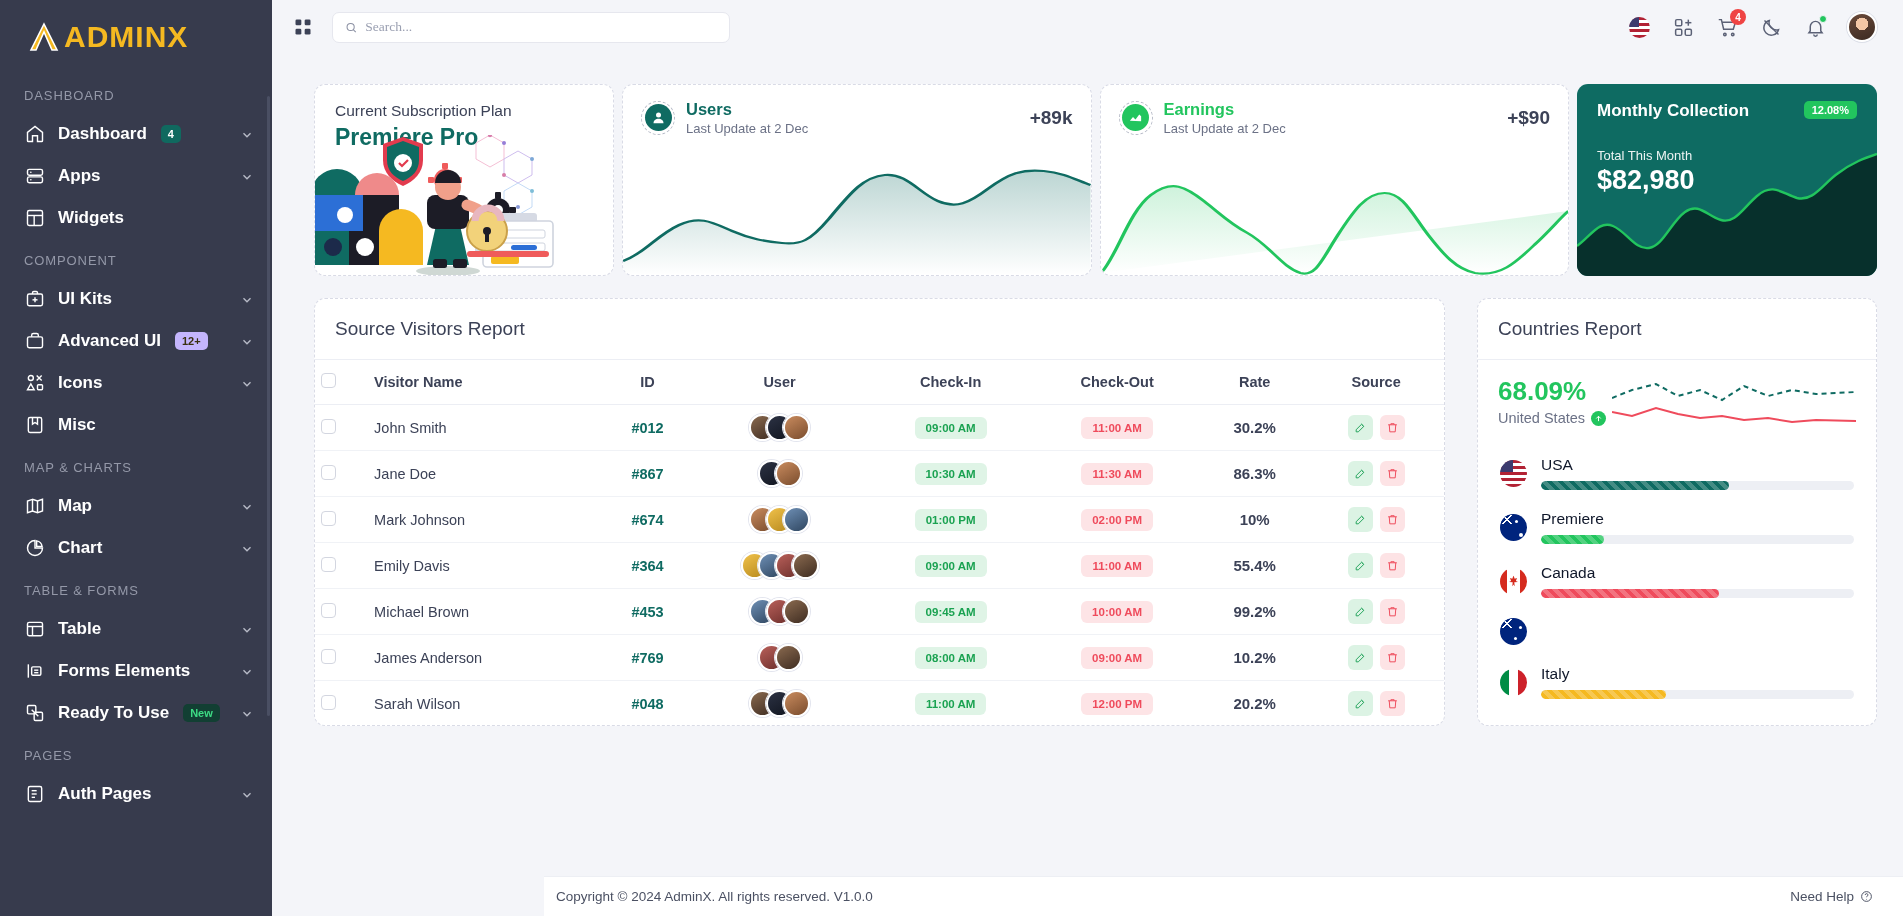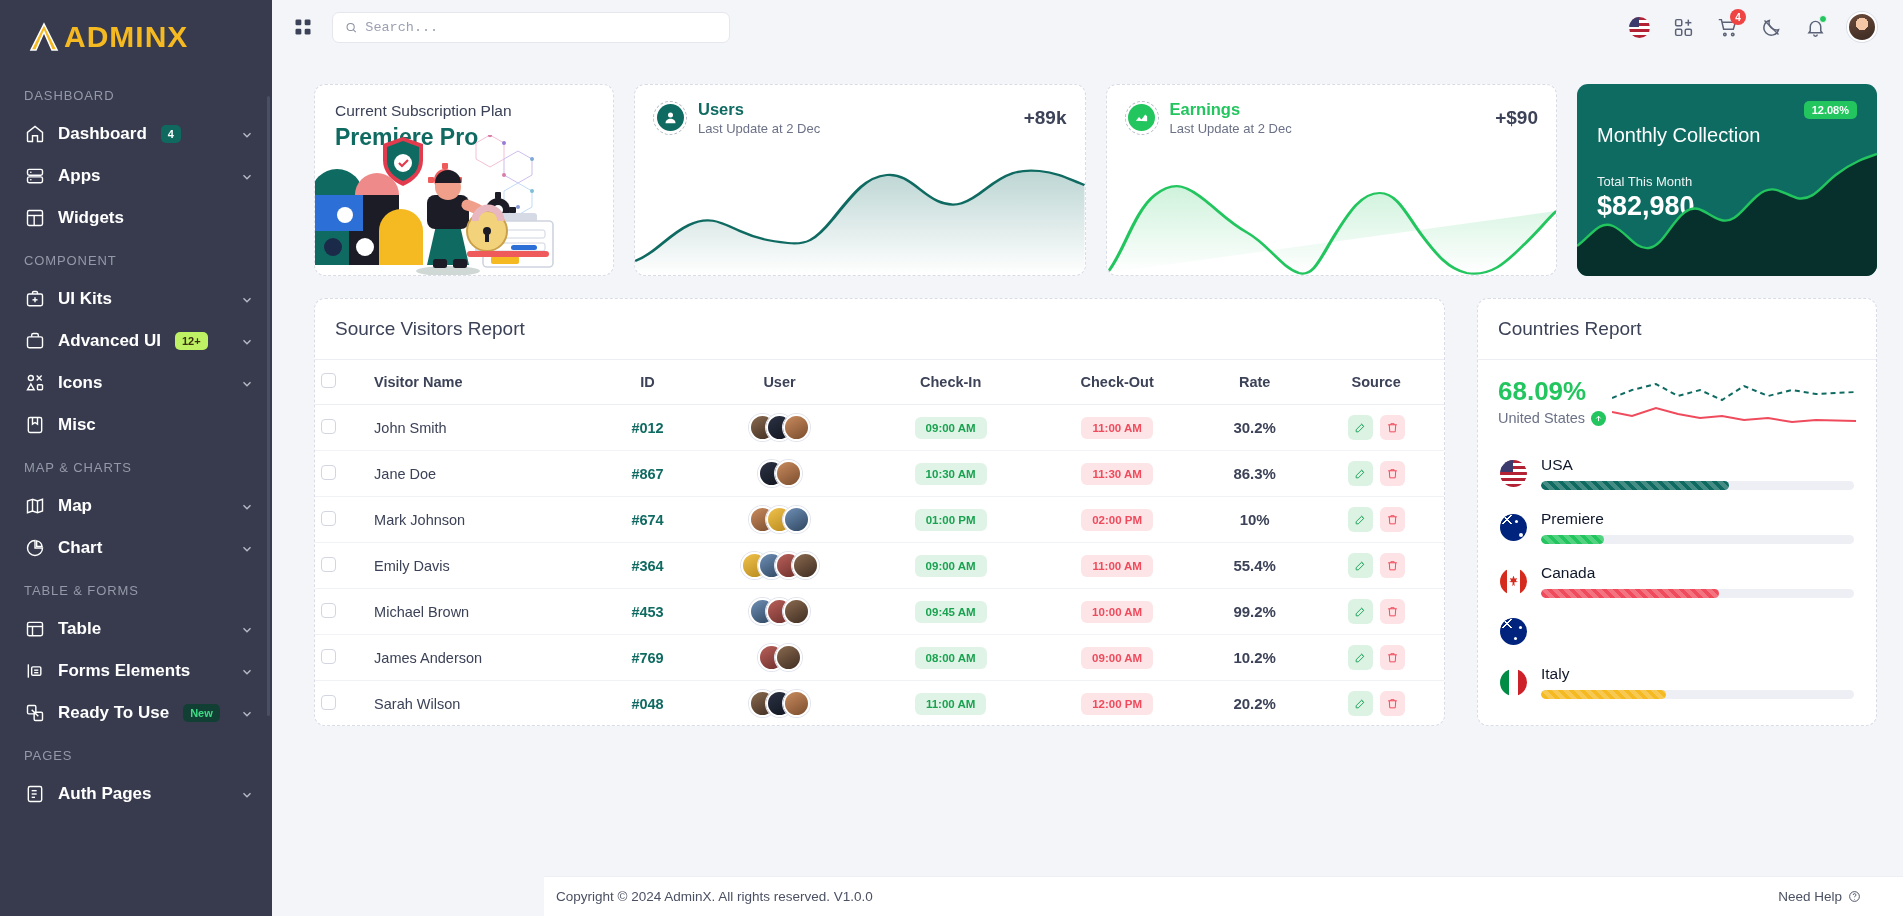--- a/index.html
+++ b/index.html
@@ -33,42 +33,42 @@
     position: relative; min-height: 42px;
   }
   .nav-ico { width: 22px; height: 22px; flex: 0 0 22px; display: flex; align-items: center; justify-content: center; }
   .nav-ico svg { width: 20px; height: 20px; stroke: #fff; fill: none; stroke-width: 1.7; }
   .nav-label { white-space: nowrap; }
   .nav-badge {
     font-size: 11px; font-weight: 700; border-radius: 5px;
     padding: 2px 7px; line-height: 1.35; margin-left: 2px;
   }
   .badge-teal { background: #10695f; color: #fff; }
-  .badge-yellow { background: #bef264; color: #3a3010; }
+  .badge-yellow { background: #c4b5fd; color: #3a3010; }
   .badge-new { background: #123f33; color: #3ddc84; }
   .chev { margin-left: auto; width: 14px; height: 14px; opacity: .85; }
   .chev svg { width: 14px; height: 14px; stroke: #cdd0db; fill: none; stroke-width: 2.4; }
   .sb-scroll { position: absolute; right: 2px; top: 96px; width: 3px; height: 620px; background: #4a4f63; border-radius: 3px; }
 
   
   .main { flex: 1; height: 916px; display: flex; flex-direction: column; position: relative; }
   .topbar {
     height: 54px; background: #f4f5f9; display: flex; align-items: center;
     padding: 0 26px 0 18px; gap: 16px; flex: 0 0 54px;
   }
   .grid-toggle { width: 26px; height: 26px; display: flex; align-items: center; justify-content: center; cursor: pointer; }
   .grid-toggle svg { width: 20px; height: 20px; fill: #3c4257; }
   .search-box {
     width: 398px; height: 31px; background: #fff; border: 1px solid #e6e7ee;
     border-radius: 7px; display: flex; align-items: center; gap: 8px; padding: 0 12px;
   }
   .search-box svg { width: 13px; height: 13px; stroke: #8b90a3; fill: none; stroke-width: 2; }
   .search-box input {
     border: 0; outline: 0; font-size: 13.5px; color: #3c4257;
-    font-family: Liberation Mono, monospace; width: 100%; background: transparent;
+    font-family: Liberation Serif, serif; width: 100%; background: transparent;
   }
   .search-box input::placeholder { color: #9ba0b2; }
   .top-actions { margin-left: auto; display: flex; align-items: center; gap: 20px; }
   .top-ico { position: relative; width: 24px; height: 24px; display: flex; align-items: center; justify-content: center; cursor: pointer; }
   .top-ico svg { width: 21px; height: 21px; stroke: #5b6176; fill: none; stroke-width: 1.7; }
   .flag-us {
     width: 21px; height: 21px; border-radius: 50%; overflow: hidden; position: relative;
     background: linear-gradient(#b22234 0 16%, #fff 16% 30%, #b22234 30% 45%, #fff 45% 58%,
                  #b22234 58% 72%, #fff 72% 86%, #b22234 86% 100%);
   }
@@ -81,21 +81,21 @@
   .bell-dot { position: absolute; top: 0px; right: 0px; width: 8px; height: 8px; border-radius: 50%; background: #22c55e; border: 1.5px solid #f4f5f9; }
   .avatar-top {
     width: 30px; height: 30px; border-radius: 50%; cursor: pointer;
     background: radial-gradient(circle at 50% 38%, #f3c6a5 0 30%, transparent 31%),
                 linear-gradient(160deg, #6b4a3a, #3b2a22);
     border: 2px solid #fff; box-shadow: 0 0 0 1px #dcdfe8;
   }
 
   
   .content { flex: 1; padding: 0 26px 0 42px; overflow: hidden; position: relative; }
-  .cards-row { display: flex; gap: 20px; padding-top: 30px; }
+  .cards-row { display: flex; gap: 8px; padding-top: 30px; }
   .card { background: #fff; border: 1px dashed #d9dbe6; border-radius: 11px; position: relative; overflow: hidden; }
   .card-sub { width: 300px; height: 192px; flex: 0 0 300px; padding: 17px 20px; }
   .card-sub .lbl { font-size: 15.5px; color: #3c4257; }
   .card-sub .plan { font-size: 23px; font-weight: 700; color: #0f6b62; margin-top: 4px; }
   .illus { position: absolute; left: 0; bottom: 0; width: 300px; height: 140px; }
 
   .card-stat { flex: 1 1 0; height: 192px; padding: 15px 18px 0 18px; }
   .stat-head { display: flex; align-items: center; gap: 11px; }
   .stat-ring {
     width: 34px; height: 34px; border-radius: 50%; border: 1.5px dashed #b9bdc9;
@@ -106,21 +106,21 @@
   .stat-title { font-size: 16.5px; font-weight: 700; line-height: 1.15; }
   .stat-sub { font-size: 13px; color: #6b7186; margin-top: 2px; }
   .stat-val { margin-left: auto; font-size: 19px; font-weight: 700; color: #3c4257; }
   .spark { position: absolute; left: 0; bottom: 0; width: 100%; height: 126px; }
 
   .card-month {
     width: 300px; flex: 0 0 300px; height: 192px; border: 0;
     background: #0e6b62; color: #fff; padding: 17px 20px;
   }
   .mc-head { display: flex; align-items: flex-start; }
-  .mc-title { font-size: 20px; font-weight: 400; margin-top: 23px; }
+  .mc-title { font-size: 17px; font-weight: 700; }
   .mc-pct { margin-left: auto; background: #22c55e; color: #fff; font-size: 11px; font-weight: 700; border-radius: 5px; padding: 3px 8px; }
   .mc-total { font-size: 13px; margin-top: 27px; opacity: .92; }
   .mc-amt { font-size: 27px; font-weight: 700; margin-top: 2px; }
 
   
   .lower-row { display: flex; gap: 32px; padding-top: 22px; }
   .panel { background: #fff; border: 1px dashed #d9dbe6; border-radius: 11px; }
   .panel-title { font-size: 19px; color: #3c4257; padding: 19px 20px; border-bottom: 1px solid #eceef4; }
   .tbl-panel { flex: 1 1 0; height: 428px; overflow: hidden; }
   table { width: 100%; border-collapse: collapse; }
@@ -164,21 +164,21 @@
   .bar-fill {
     height: 100%; border-radius: 5px;
     background-image: linear-gradient(45deg, rgba(255,255,255,.22) 25%, transparent 25%,
       transparent 50%, rgba(255,255,255,.22) 50%, rgba(255,255,255,.22) 75%, transparent 75%, transparent);
     background-size: 11px 11px;
   }
 
   
   .footer {
     position: absolute; left: 272px; right: 0; bottom: 0; height: 40px; background: #fff;
-    display: flex; align-items: center; padding: 0 42px 0 12px;
+    display: flex; align-items: center; padding: 0 30px 0 12px;
     font-size: 13.5px; color: #4b5163; border-top: 1px solid #edeff4; z-index: 5;
   }
   .need-help { margin-left: auto; display: flex; align-items: center; gap: 6px; cursor: pointer; }
   .need-help svg { width: 13px; height: 13px; stroke: #4b5163; fill: none; stroke-width: 1.8; }
 </style>
 </head>
 <body>
 
 <aside class="sidebar">
   <div class="logo-wrap">

